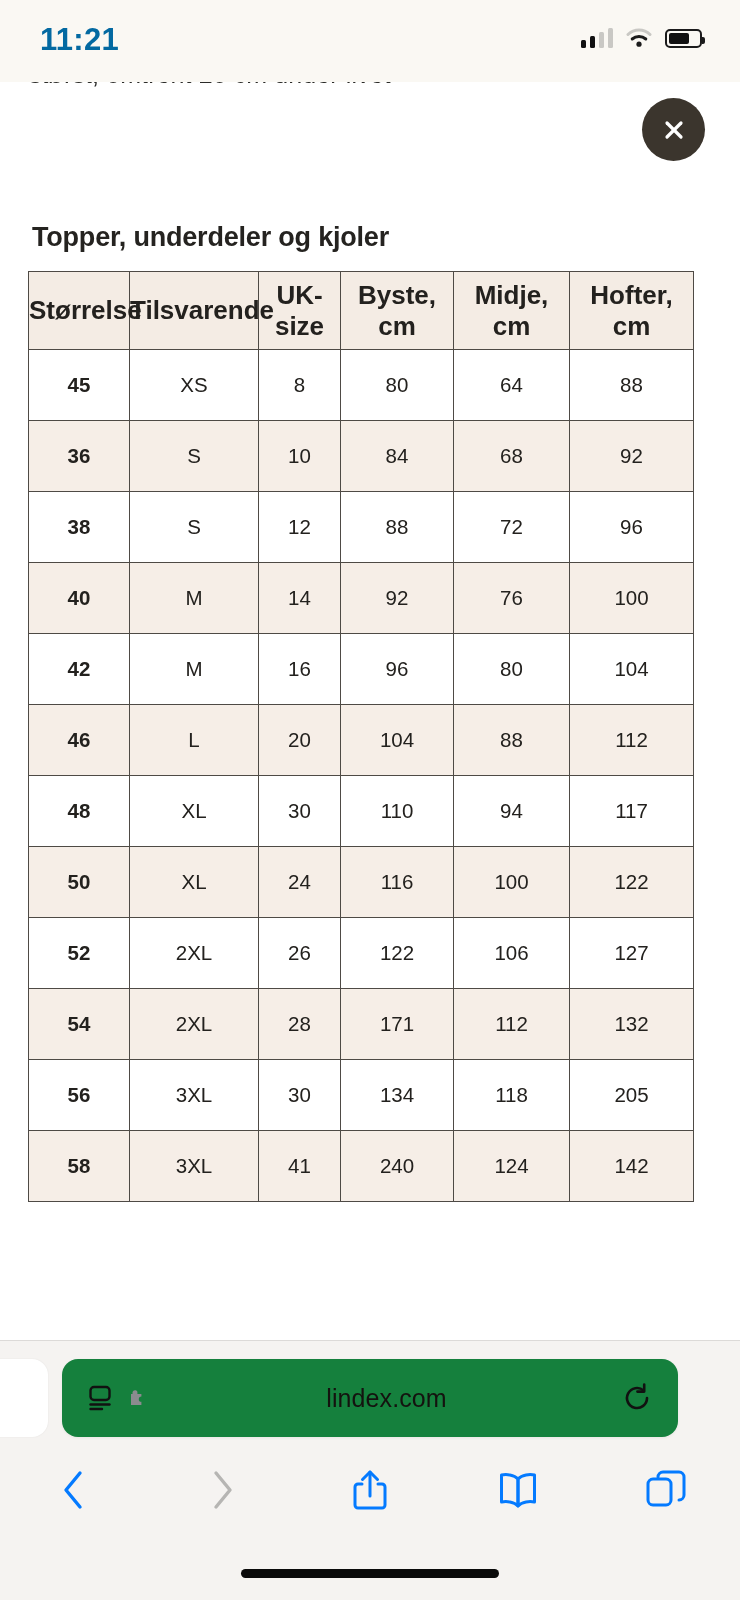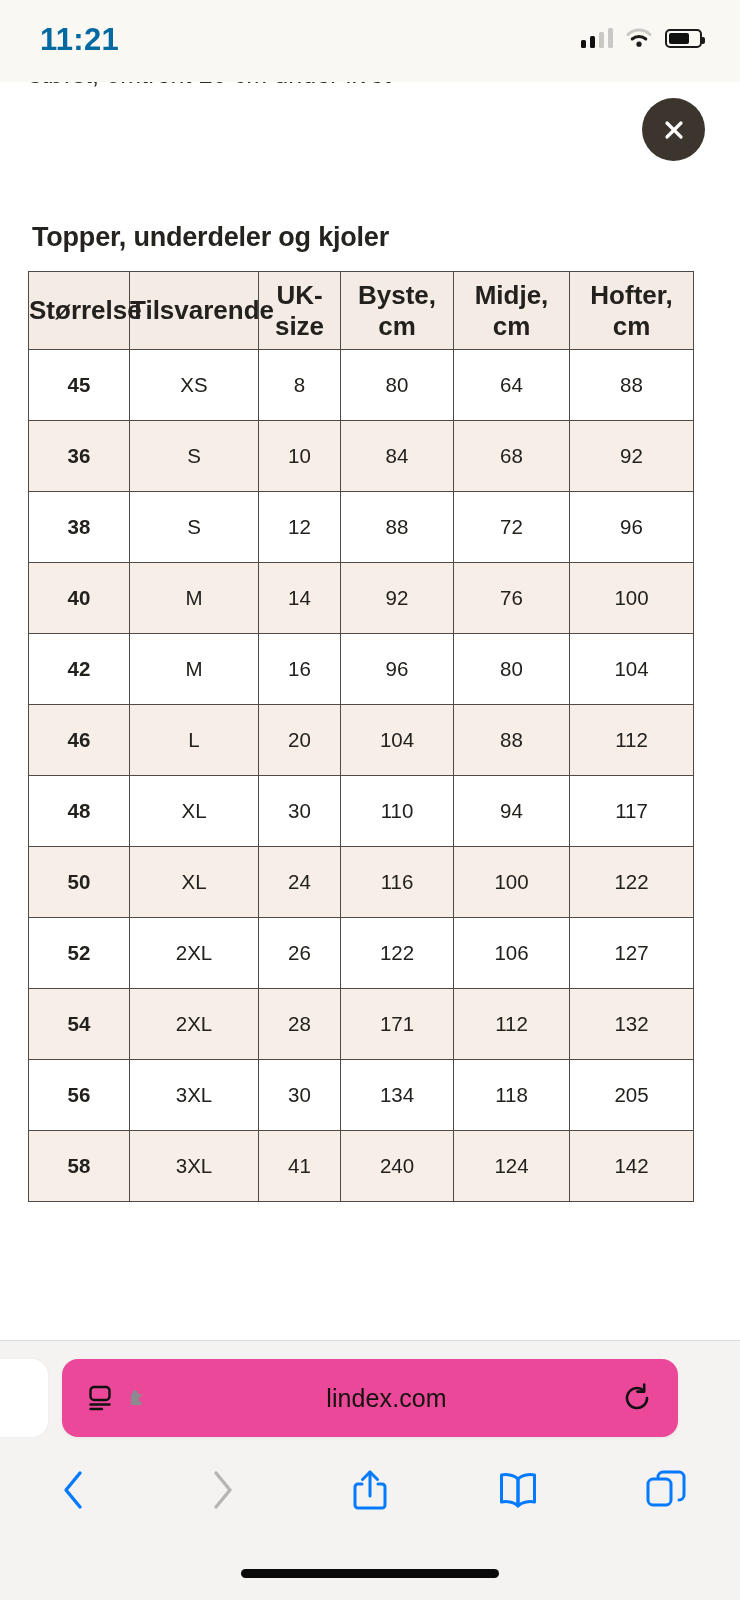--- a/index.html
+++ b/index.html
@@ -100,21 +100,21 @@
     z-index:20;
   }
   .urlrow{ position:absolute; top:18px; left:0; width:740px; height:78px; }
   .tab-peek{
     position:absolute; left:-46px; top:0; width:94px; height:78px;
     background:#fff; border-radius:16px;
     box-shadow:0 0 2px rgba(0,0,0,.07);
   }
   .urlbar{
     position:absolute; left:62px; top:0; width:616px; height:78px;
-    background:#ec4899; border-radius:16px;
+    background:#15803d; border-radius:16px;
     display:flex; align-items:center; padding:0 26px;
     box-shadow:0 1px 3px rgba(0,0,0,.06);
   }
   .url-left{ display:flex; align-items:center; gap:11px; }
   .url-text{
     flex:1; text-align:center; font-size:25px; color:#14120F;
     letter-spacing:.1px;
   }
   .reader-icon{ width:27px; height:26px; }
   .puzzle-icon{ width:25px; height:24px; }

